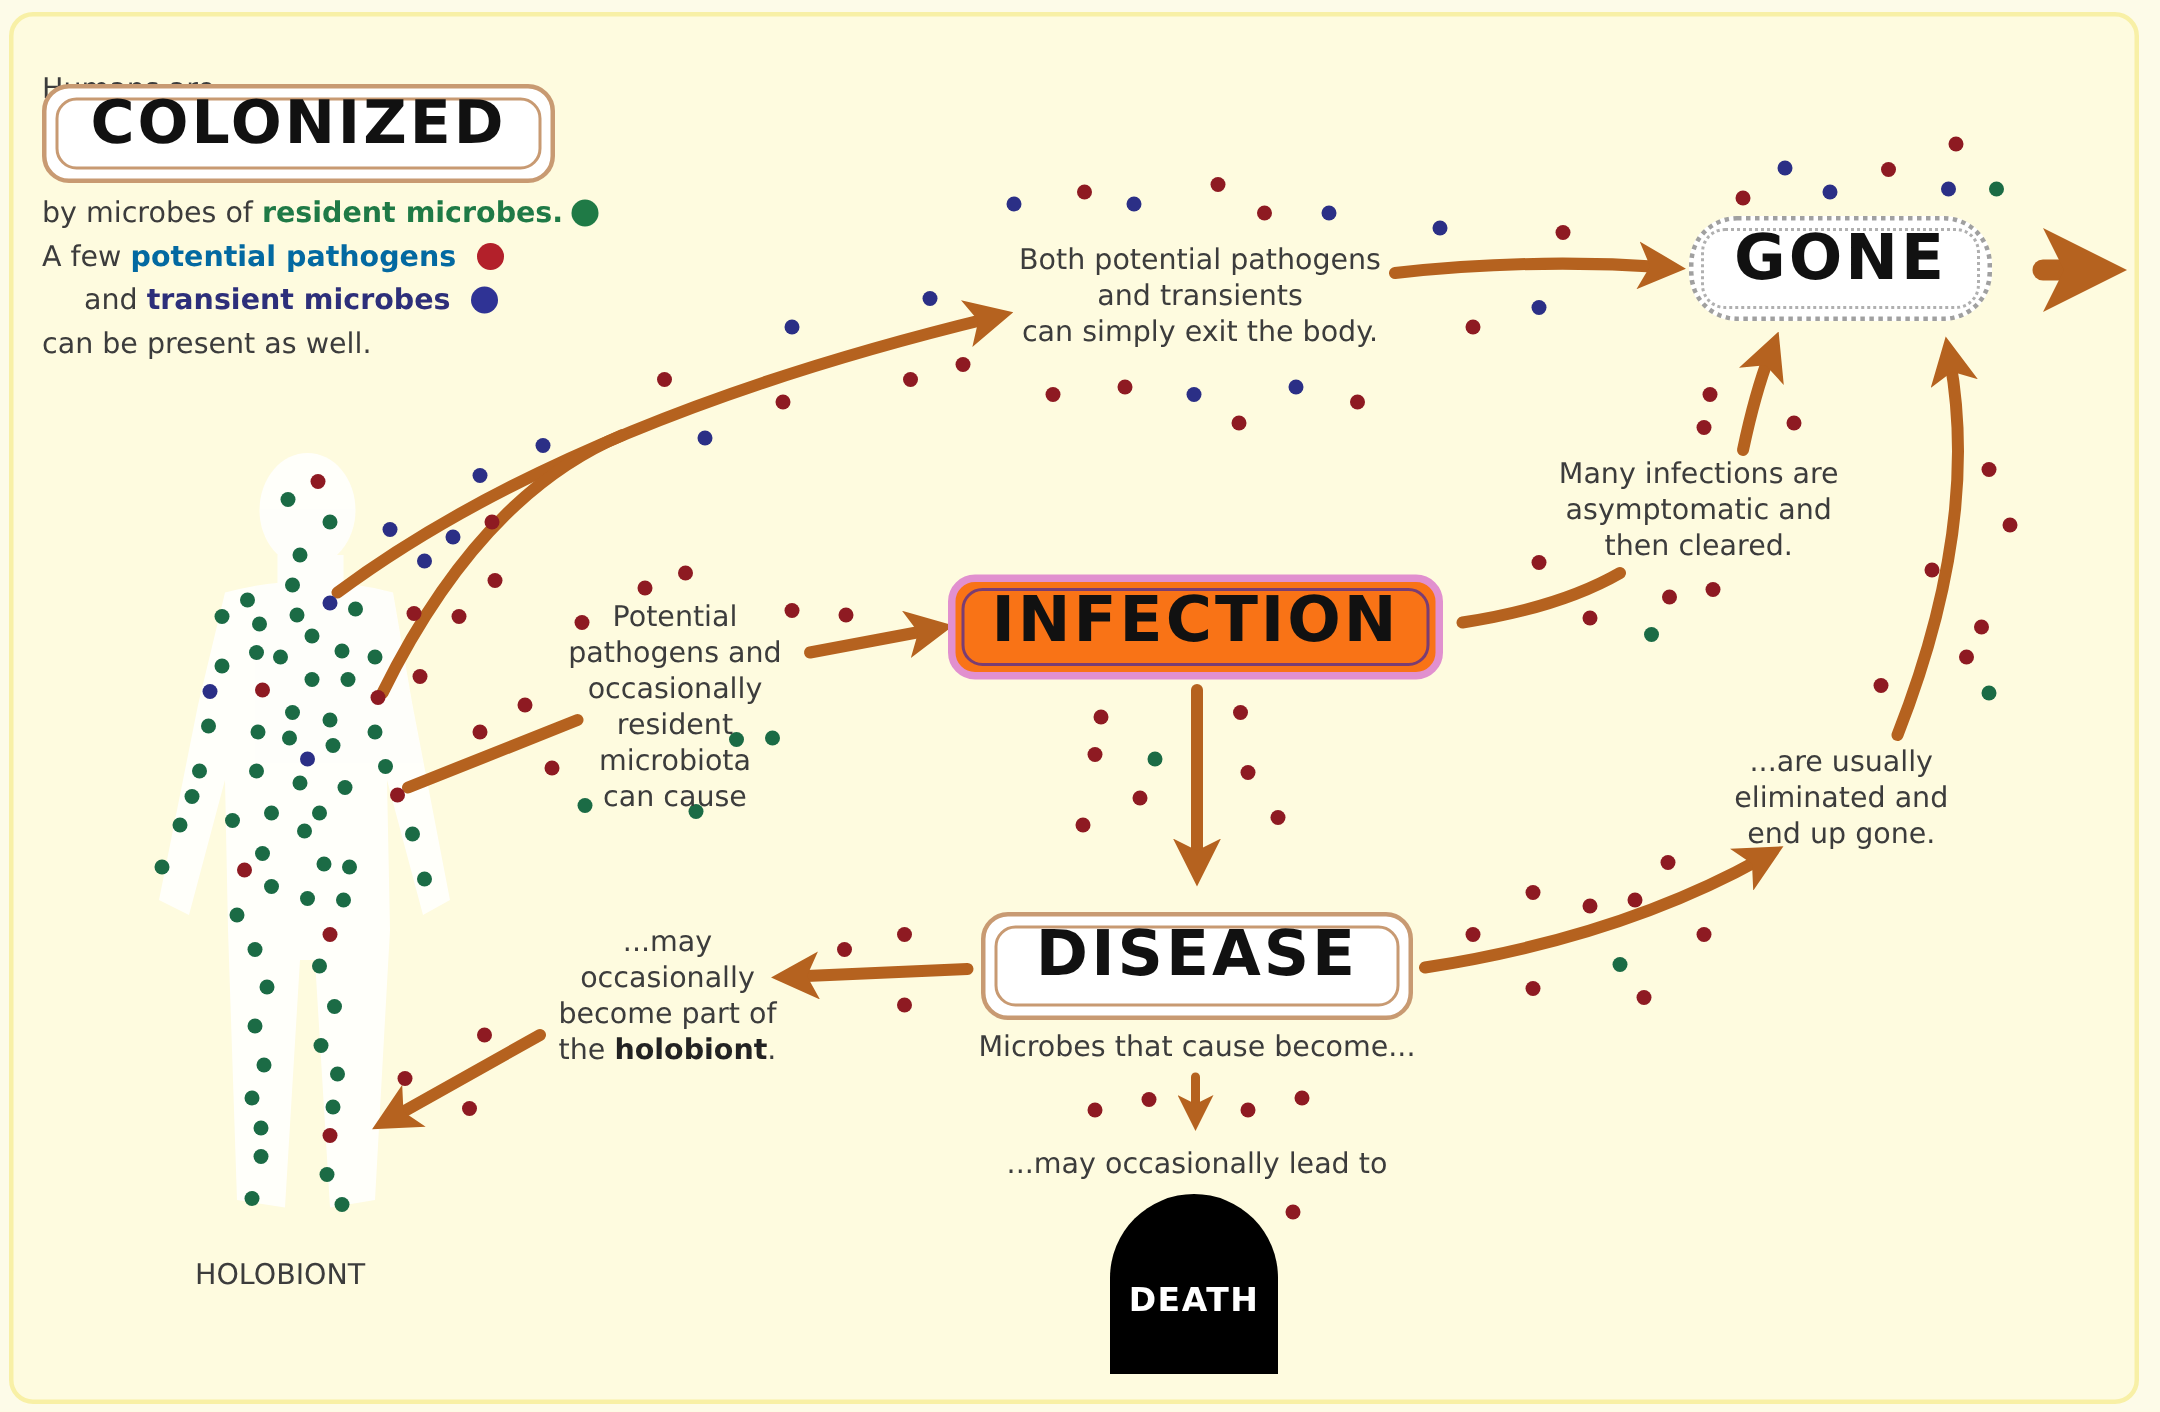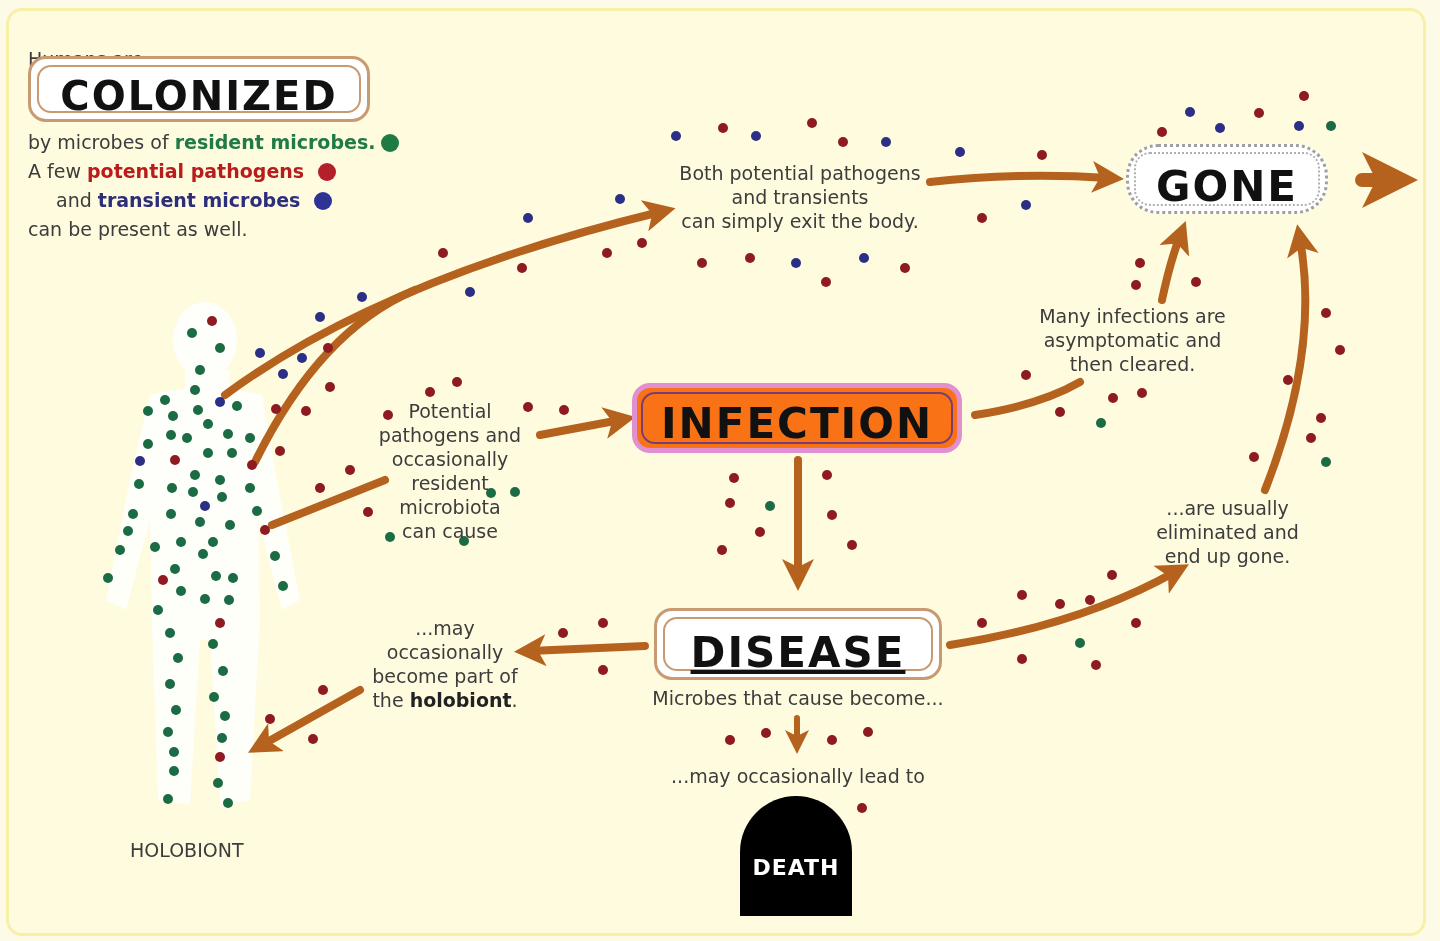--- a/index.html
+++ b/index.html
@@ -1,37 +1,37 @@
 <!DOCTYPE html>
 <html><head>
 <meta charset="utf-8">
 <style>
   html, body { margin:0; padding:0; }
   body { width:1440px; height:941px; background:#fdfbe8; position:relative; overflow:hidden; font-family:"DejaVu Sans", sans-serif; }
   #panel { position:absolute; left:6px; top:8px; width:1420px; height:928px; background:#fefbdf; border:3px solid #f8f0a6; border-radius:16px; box-sizing:border-box; }
   svg#art { position:absolute; left:0; top:0; }
   .txt { position:absolute; color:#3c3c3c; font-size:19px; line-height:24px; }
   .center { text-align:center; }
-  .label-box { position:absolute; display:flex; align-items:flex-end; justify-content:center; font-family:"DejaVu Sans", sans-serif; font-weight:bold; color:#111; letter-spacing:2px; }
+  .label-box { position:absolute; display:flex; align-items:flex-start; justify-content:center; font-family:"DejaVu Sans", sans-serif; font-weight:bold; color:#111; letter-spacing:2px; }
   #colonized { left:28px; top:56px; width:342px; height:66px; border:3px solid #c89a72; border-radius:18px; background:#fff; box-sizing:border-box; }
   #colonized .inner { position:absolute; left:6px; top:6px; right:6px; bottom:6px; border:2px solid #c89a72; border-radius:14px; }
   #colonized span { font-size:40px; position:relative; }
   #infection { left:632px; top:383px; width:330px; height:70px; border:5px solid #e190cf; border-radius:18px; background:#f97316; box-sizing:border-box; }
   #infection .inner { position:absolute; left:4px; top:4px; right:4px; bottom:4px; border:2px solid #7a3d73; border-radius:14px; }
   #infection span { font-size:42px; position:relative; }
   #disease { left:654px; top:608px; width:288px; height:72px; border:3px solid #c89a72; border-radius:18px; background:#fff; box-sizing:border-box; }
   #disease .inner { position:absolute; left:6px; top:6px; right:6px; bottom:6px; border:2px solid #c89a72; border-radius:14px; }
-  #disease span { font-size:42px; position:relative;text-decoration:underline; }
+  #disease span { font-size:42px; position:relative; }
   #gone { left:1126px; top:144px; width:202px; height:70px; border:3px dotted #a0a0a0; border-radius:32px; background:#fff; box-sizing:border-box; }
   #gone .inner { position:absolute; left:5px; top:5px; right:5px; bottom:5px; border:2px dotted #b0b0b0; border-radius:16px; }
   #gone span { font-size:42px; position:relative; }
   #death { position:absolute; left:740px; top:796px; width:112px; height:120px; background:#000000; border-radius:56px 56px 0 0; display:flex; align-items:center; justify-content:center; }
   #death span { color:#fff; font-weight:bold; font-size:22px; letter-spacing:1px; margin-top:22px; }
   .g { color:#1f7a46; font-weight:bold; }
-  .r { color:#b91c1c; font-weight:bold; }
+  .r { color:#0369a1; font-weight:bold; }
   .b { color:#2d2f7a; font-weight:bold; }
   .k { color:#222; font-weight:bold; }
   .legend-dot { display:inline-block; width:18px; height:18px; border-radius:50%; vertical-align:-3px; margin-left:6px; }
 </style>
 </head>
 <body>
 
 <div id="panel"></div>
 
 <svg id="art" width="1440" height="941">

